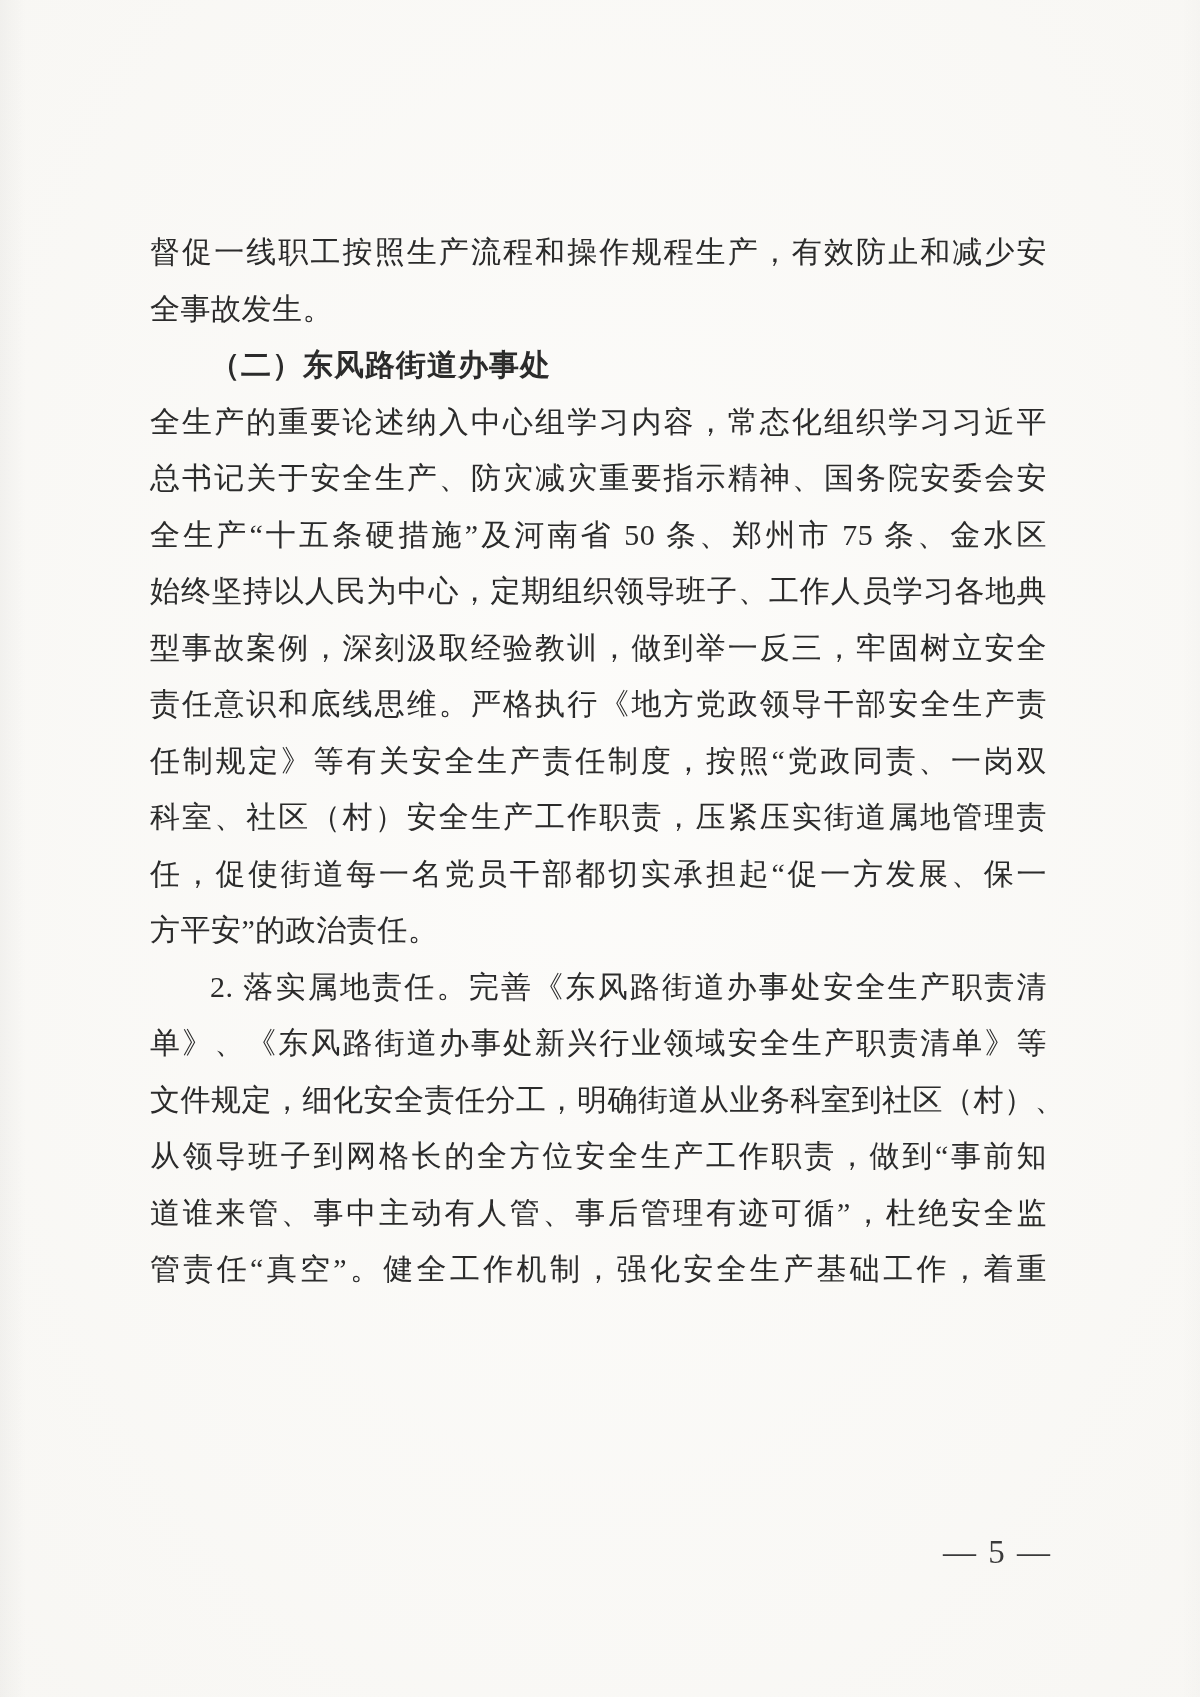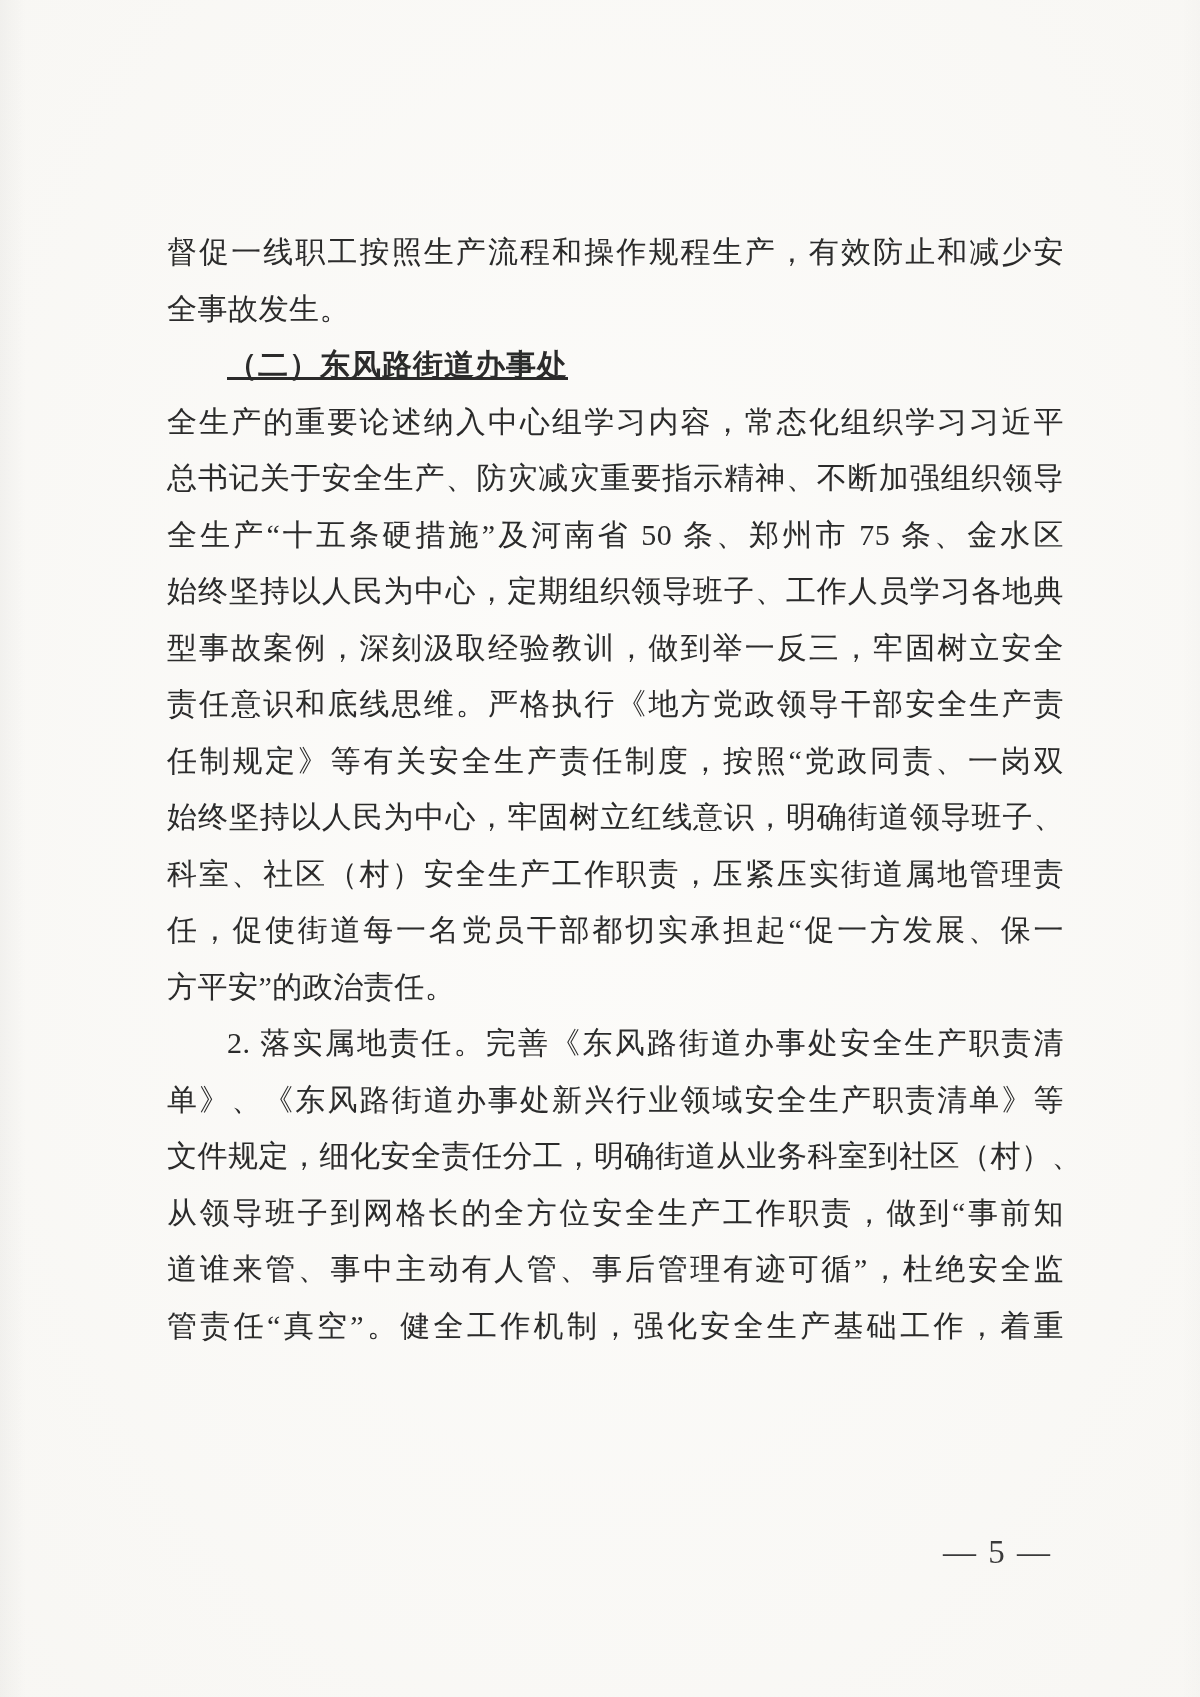--- a/index.html
+++ b/index.html
@@ -21,21 +21,21 @@
     position: absolute;
     inset: 0;
     pointer-events: none;
     background:
       linear-gradient(to right, rgba(120,120,120,0.06) 0px, rgba(120,120,120,0.0) 26px),
       linear-gradient(to left, rgba(150,150,150,0.03) 0px, rgba(150,150,150,0.0) 18px),
       radial-gradient(ellipse at 50% 45%, rgba(255,255,255,0.35), rgba(190,188,182,0.05) 95%);
   }
   .text-block {
     position: absolute;
-    left: 167px;
+    left: 150px;
     top: 224px;
     width: 897px;
   }
   .line {
     height: 56.5px;
     line-height: 56.5px;
     font-size: 30px;
     letter-spacing: 0.5px;
     white-space: nowrap;
     color: #2b2b2b;
@@ -44,47 +44,45 @@
   .j {
     text-align: justify;
     text-align-last: justify;
   }
   .indent {
     text-indent: 2em;
   }
   .heading {
     font-weight: 700;
     letter-spacing: 1px;
-    text-decoration: underline;
   }
   .page-number {
     position: absolute;
     top: 1532px;
     right: 148px;
     font-size: 33px;
     line-height: 40px;
     letter-spacing: 2px;
     color: #3a3a3a;
   }
 </style>
 </head>
 <body>
 
 <div class="text-block">
   <div class="line j">督促一线职工按照生产流程和操作规程生产，有效防止和减少安</div>
   <div class="line">全事故发生。</div>
   <div class="line heading indent">（二）东风路街道办事处</div>
   <div class="line j">全生产的重要论述纳入中心组学习内容，常态化组织学习习近平</div>
-  <div class="line j">总书记关于安全生产、防灾减灾重要指示精神、不断加强组织领导</div>
+  <div class="line j">总书记关于安全生产、防灾减灾重要指示精神、国务院安委会安</div>
   <div class="line j">全生产“十五条硬措施”及河南省 50 条、郑州市 75 条、金水区</div>
   <div class="line j">始终坚持以人民为中心，定期组织领导班子、工作人员学习各地典</div>
   <div class="line j">型事故案例，深刻汲取经验教训，做到举一反三，牢固树立安全</div>
   <div class="line j">责任意识和底线思维。严格执行《地方党政领导干部安全生产责</div>
   <div class="line j">任制规定》等有关安全生产责任制度，按照“党政同责、一岗双</div>
-  <div class="line j">始终坚持以人民为中心，牢固树立红线意识，明确街道领导班子、</div>
   <div class="line j">科室、社区（村）安全生产工作职责，压紧压实街道属地管理责</div>
   <div class="line j">任，促使街道每一名党员干部都切实承担起“促一方发展、保一</div>
   <div class="line">方平安”的政治责任。</div>
   <div class="line j indent">2. 落实属地责任。完善《东风路街道办事处安全生产职责清</div>
   <div class="line j">单》、《东风路街道办事处新兴行业领域安全生产职责清单》等</div>
   <div class="line j">文件规定，细化安全责任分工，明确街道从业务科室到社区（村）、</div>
   <div class="line j">从领导班子到网格长的全方位安全生产工作职责，做到“事前知</div>
   <div class="line j">道谁来管、事中主动有人管、事后管理有迹可循”，杜绝安全监</div>
   <div class="line j">管责任“真空”。健全工作机制，强化安全生产基础工作，着重</div>
 </div>

